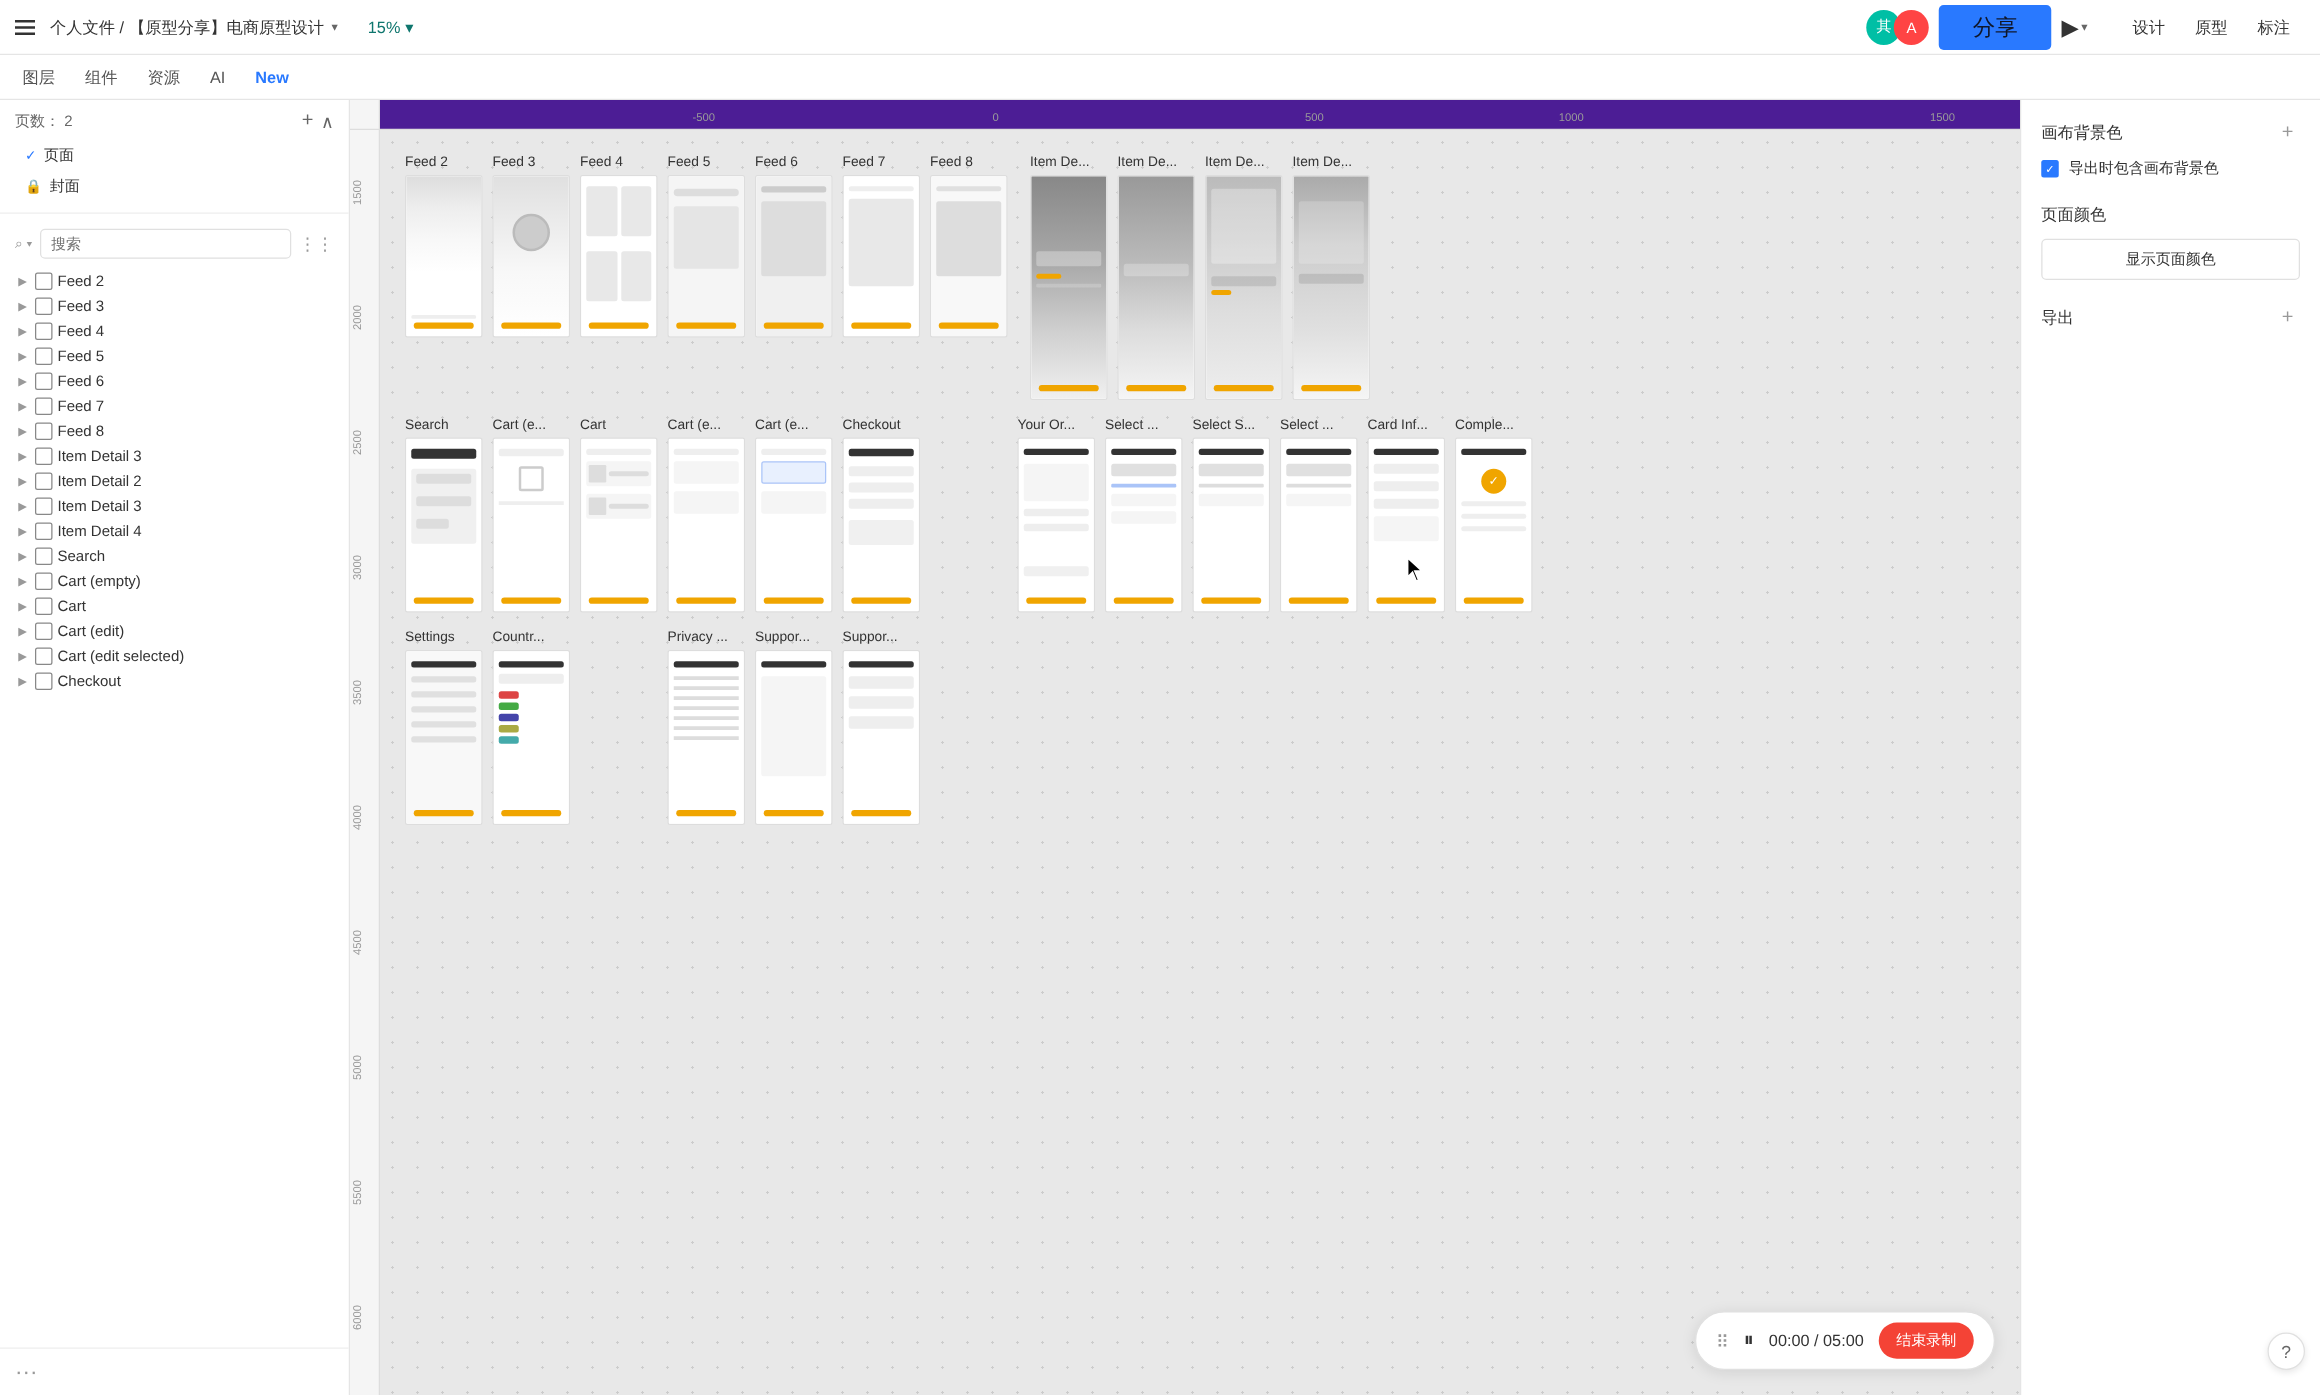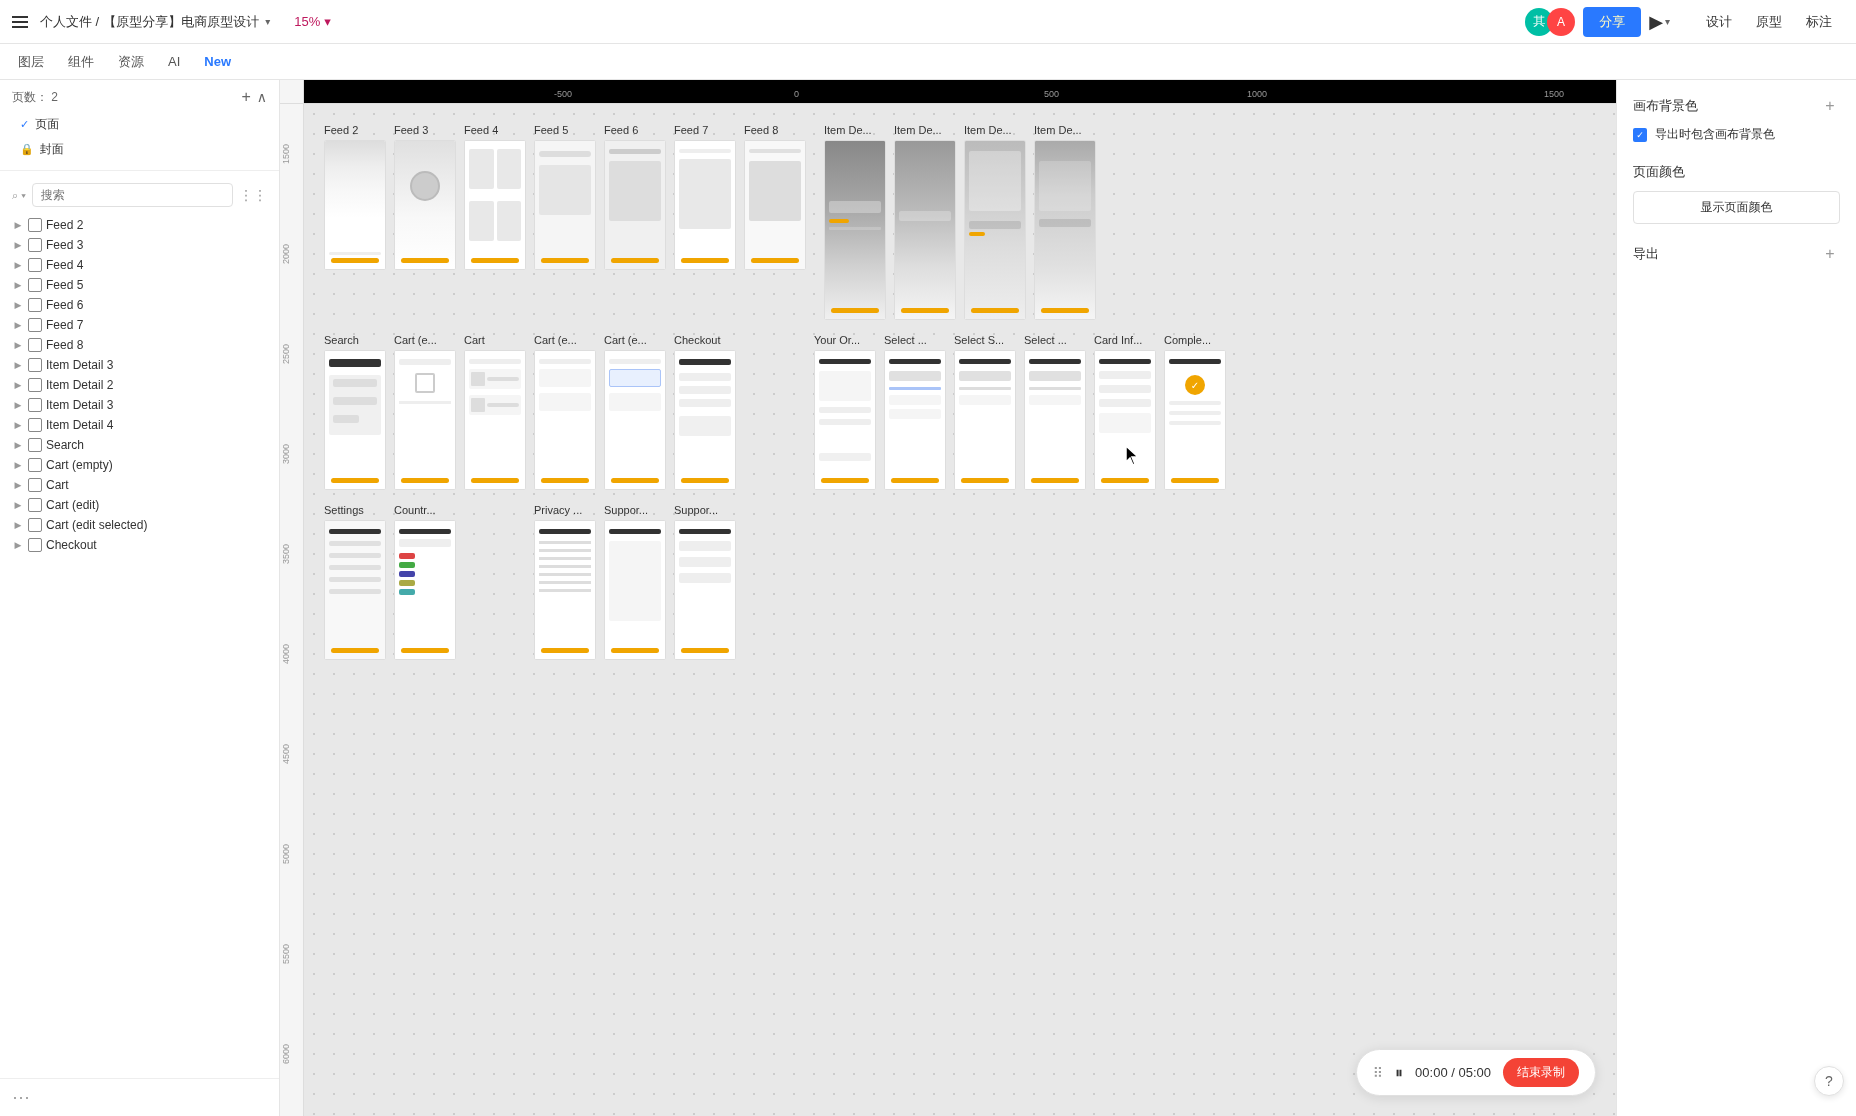--- a/index.html
+++ b/index.html
@@ -6,25 +6,25 @@
     body { font-family: -apple-system, BlinkMacSystemFont, 'PingFang SC', 'Microsoft YaHei', sans-serif; font-size: 12px; background: #f0f0f0; overflow: hidden; width: 1856px; height: 1116px; display: flex; flex-direction: column; }
 
     
     .topbar { height: 44px; background: #fff; display: flex; align-items: center; padding: 0 12px; border-bottom: 1px solid #e5e5e5; gap: 8px; flex-shrink: 0; z-index: 100; }
     .topbar-left { display: flex; align-items: center; gap: 8px; flex: 1; }
     .menu-icon { width: 20px; height: 20px; display: flex; flex-direction: column; justify-content: center; gap: 3px; cursor: pointer; }
     .menu-icon span { display: block; width: 16px; height: 2px; background: #333; }
     .breadcrumb { font-size: 13px; color: #333; display: flex; align-items: center; gap: 4px; }
     .breadcrumb-title { font-weight: 500; }
     .chevron-down { font-size: 10px; color: #666; margin-left: 2px; }
-    .zoom-control { display: flex; align-items: center; gap: 4px; font-size: 13px; color: #be185d; cursor: pointer; background: none; border: none; margin-left: 16px; }
+    .zoom-control { display: flex; align-items: center; gap: 4px; font-size: 13px; color: #0f766e; cursor: pointer; background: none; border: none; margin-left: 16px; }
     .topbar-center { display: flex; align-items: center; gap: 0; }
     .user-avatar { width: 28px; height: 28px; border-radius: 50%; background: #00bfa5; color: #fff; display: flex; align-items: center; justify-content: center; font-size: 12px; font-weight: 500; }
     .user-avatar2 { width: 28px; height: 28px; border-radius: 50%; background: #f44; color: #fff; display: flex; align-items: center; justify-content: center; font-size: 12px; font-weight: 500; margin-left: -6px; }
-    .share-btn { background: #2979ff; color: #fef9c3; border: none; border-radius: 4px; padding: 6px 16px; font-size: 13px; cursor: pointer; margin-left: 8px; }
+    .share-btn { background: #2979ff; color: #0f172a; border: none; border-radius: 4px; padding: 6px 27px; font-size: 18px; cursor: pointer; margin-left: 8px; }
     .play-btn { display: flex; align-items: center; gap: 2px; padding: 4px 8px; background: none; border: none; cursor: pointer; font-size: 18px; color: #333; }
     .topbar-right-btns { display: flex; align-items: center; gap: 0; margin-left: 8px; }
     .tab-btn { padding: 4px 12px; font-size: 13px; color: #333; background: none; border: none; cursor: pointer; }
     .tab-btn.active { font-weight: 400; }
 
     
     .tabbar { height: 36px; background: #fff; display: flex; align-items: center; padding: 0 8px; border-bottom: 1px solid #e5e5e5; gap: 4px; flex-shrink: 0; }
     .tabbar-item { padding: 4px 10px; font-size: 13px; color: #555; cursor: pointer; border-radius: 3px; }
     .tabbar-new { color: #2979ff; font-weight: 600; }
 
@@ -46,21 +46,21 @@
     .search-input { flex: 1; border: 1px solid #e0e0e0; border-radius: 4px; padding: 4px 8px; font-size: 12px; }
     .collapse-btn { color: #999; cursor: pointer; font-size: 14px; }
 
     .layer-item { display: flex; align-items: center; gap: 4px; padding: 3px 12px; cursor: pointer; }
     .layer-expand { width: 12px; height: 12px; display: flex; align-items: center; justify-content: center; color: #999; font-size: 9px; }
     .layer-icon { width: 14px; height: 14px; border: 1.5px solid #888; border-radius: 2px; flex-shrink: 0; }
     .layer-label { font-size: 12px; color: #333; }
 
     
     .canvas-wrap { flex: 1; position: relative; overflow: hidden; background: #e8e8e8; }
-    .ruler-top { position: absolute; top: 0; left: 24px; right: 0; height: 24px; background: #000000; border-bottom: 1px solid #ddd; display: flex; align-items: flex-end; overflow: hidden; z-index: 10; }
+    .ruler-top { position: absolute; top: 0; left: 24px; right: 0; height: 24px; background: #4c1d95; border-bottom: 1px solid #ddd; display: flex; align-items: flex-end; overflow: hidden; z-index: 10; }
     .ruler-left { position: absolute; top: 24px; left: 0; width: 24px; bottom: 0; background: #f5f5f5; border-right: 1px solid #ddd; z-index: 10; display: flex; flex-direction: column; overflow: hidden; }
     .ruler-corner { position: absolute; top: 0; left: 0; width: 24px; height: 24px; background: #f5f5f5; border-right: 1px solid #ddd; border-bottom: 1px solid #ddd; z-index: 11; }
     .canvas { position: absolute; top: 24px; left: 24px; right: 0; bottom: 0; overflow: auto; }
     .canvas-inner { position: relative; width: 6000px; height: 4000px; background: radial-gradient(circle, #ccc 1px, transparent 1px) 0 0 / 20px 20px; }
 
     
     .frame-group { position: absolute; }
     .frame-label { font-size: 11px; color: #333; margin-bottom: 4px; white-space: nowrap; overflow: hidden; text-overflow: ellipsis; max-width: 80px; }
     .frame-thumb { background: #fff; border: 1px solid #ddd; border-radius: 2px; overflow: hidden; display: flex; align-items: center; justify-content: center; }
 

